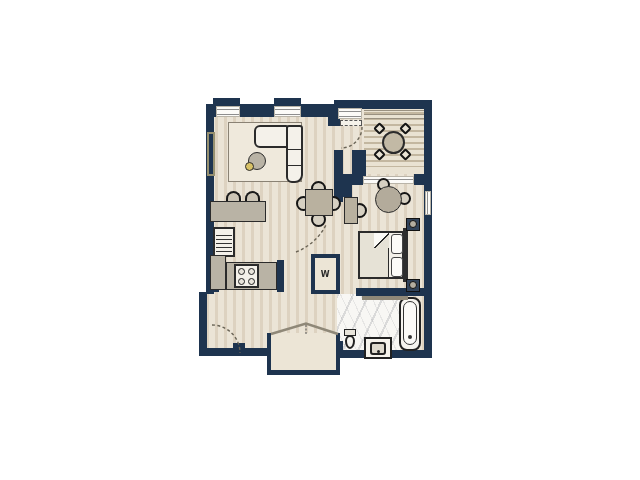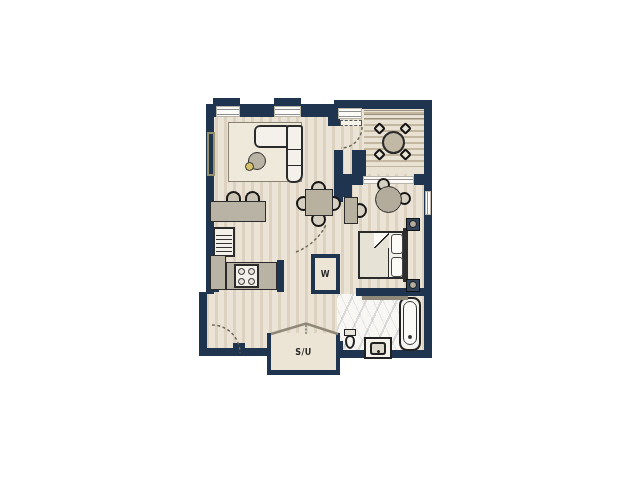--- a/index.html
+++ b/index.html
@@ -148,15 +148,14 @@
 
   <svg width="640" height="480">
     <path d="M 212 325 A 28 28 0 0 1 240 353" fill="none" stroke="#6a6456" stroke-width="1.4" stroke-dasharray="3 2.4"></path>
     <path d="M 362 127 A 21 21 0 0 1 341 148" fill="none" stroke="#6a6456" stroke-width="1.4" stroke-dasharray="3 2.4"></path>
     <path d="M 296 252 Q 316 244 326 225" fill="none" stroke="#6a6456" stroke-width="1.4" stroke-dasharray="3 2.4"></path>
     <path d="M 271 334 L 306 323.5 L 338 334" fill="none" stroke="#8f8878" stroke-width="2.5"></path>
     <path d="M 306 325 L 306 334" fill="none" stroke="#555" stroke-width="1" stroke-dasharray="2 1.5"></path>
   </svg>
 
   <div class="lbl" style="left:311px;top:254px;width:29px;height:40px;">W</div>
-  <div class="lbl" style="left:271px;top:335px;width:65px;height:34px;">S/U</div>
 
 </div>
 
 </body></html>

